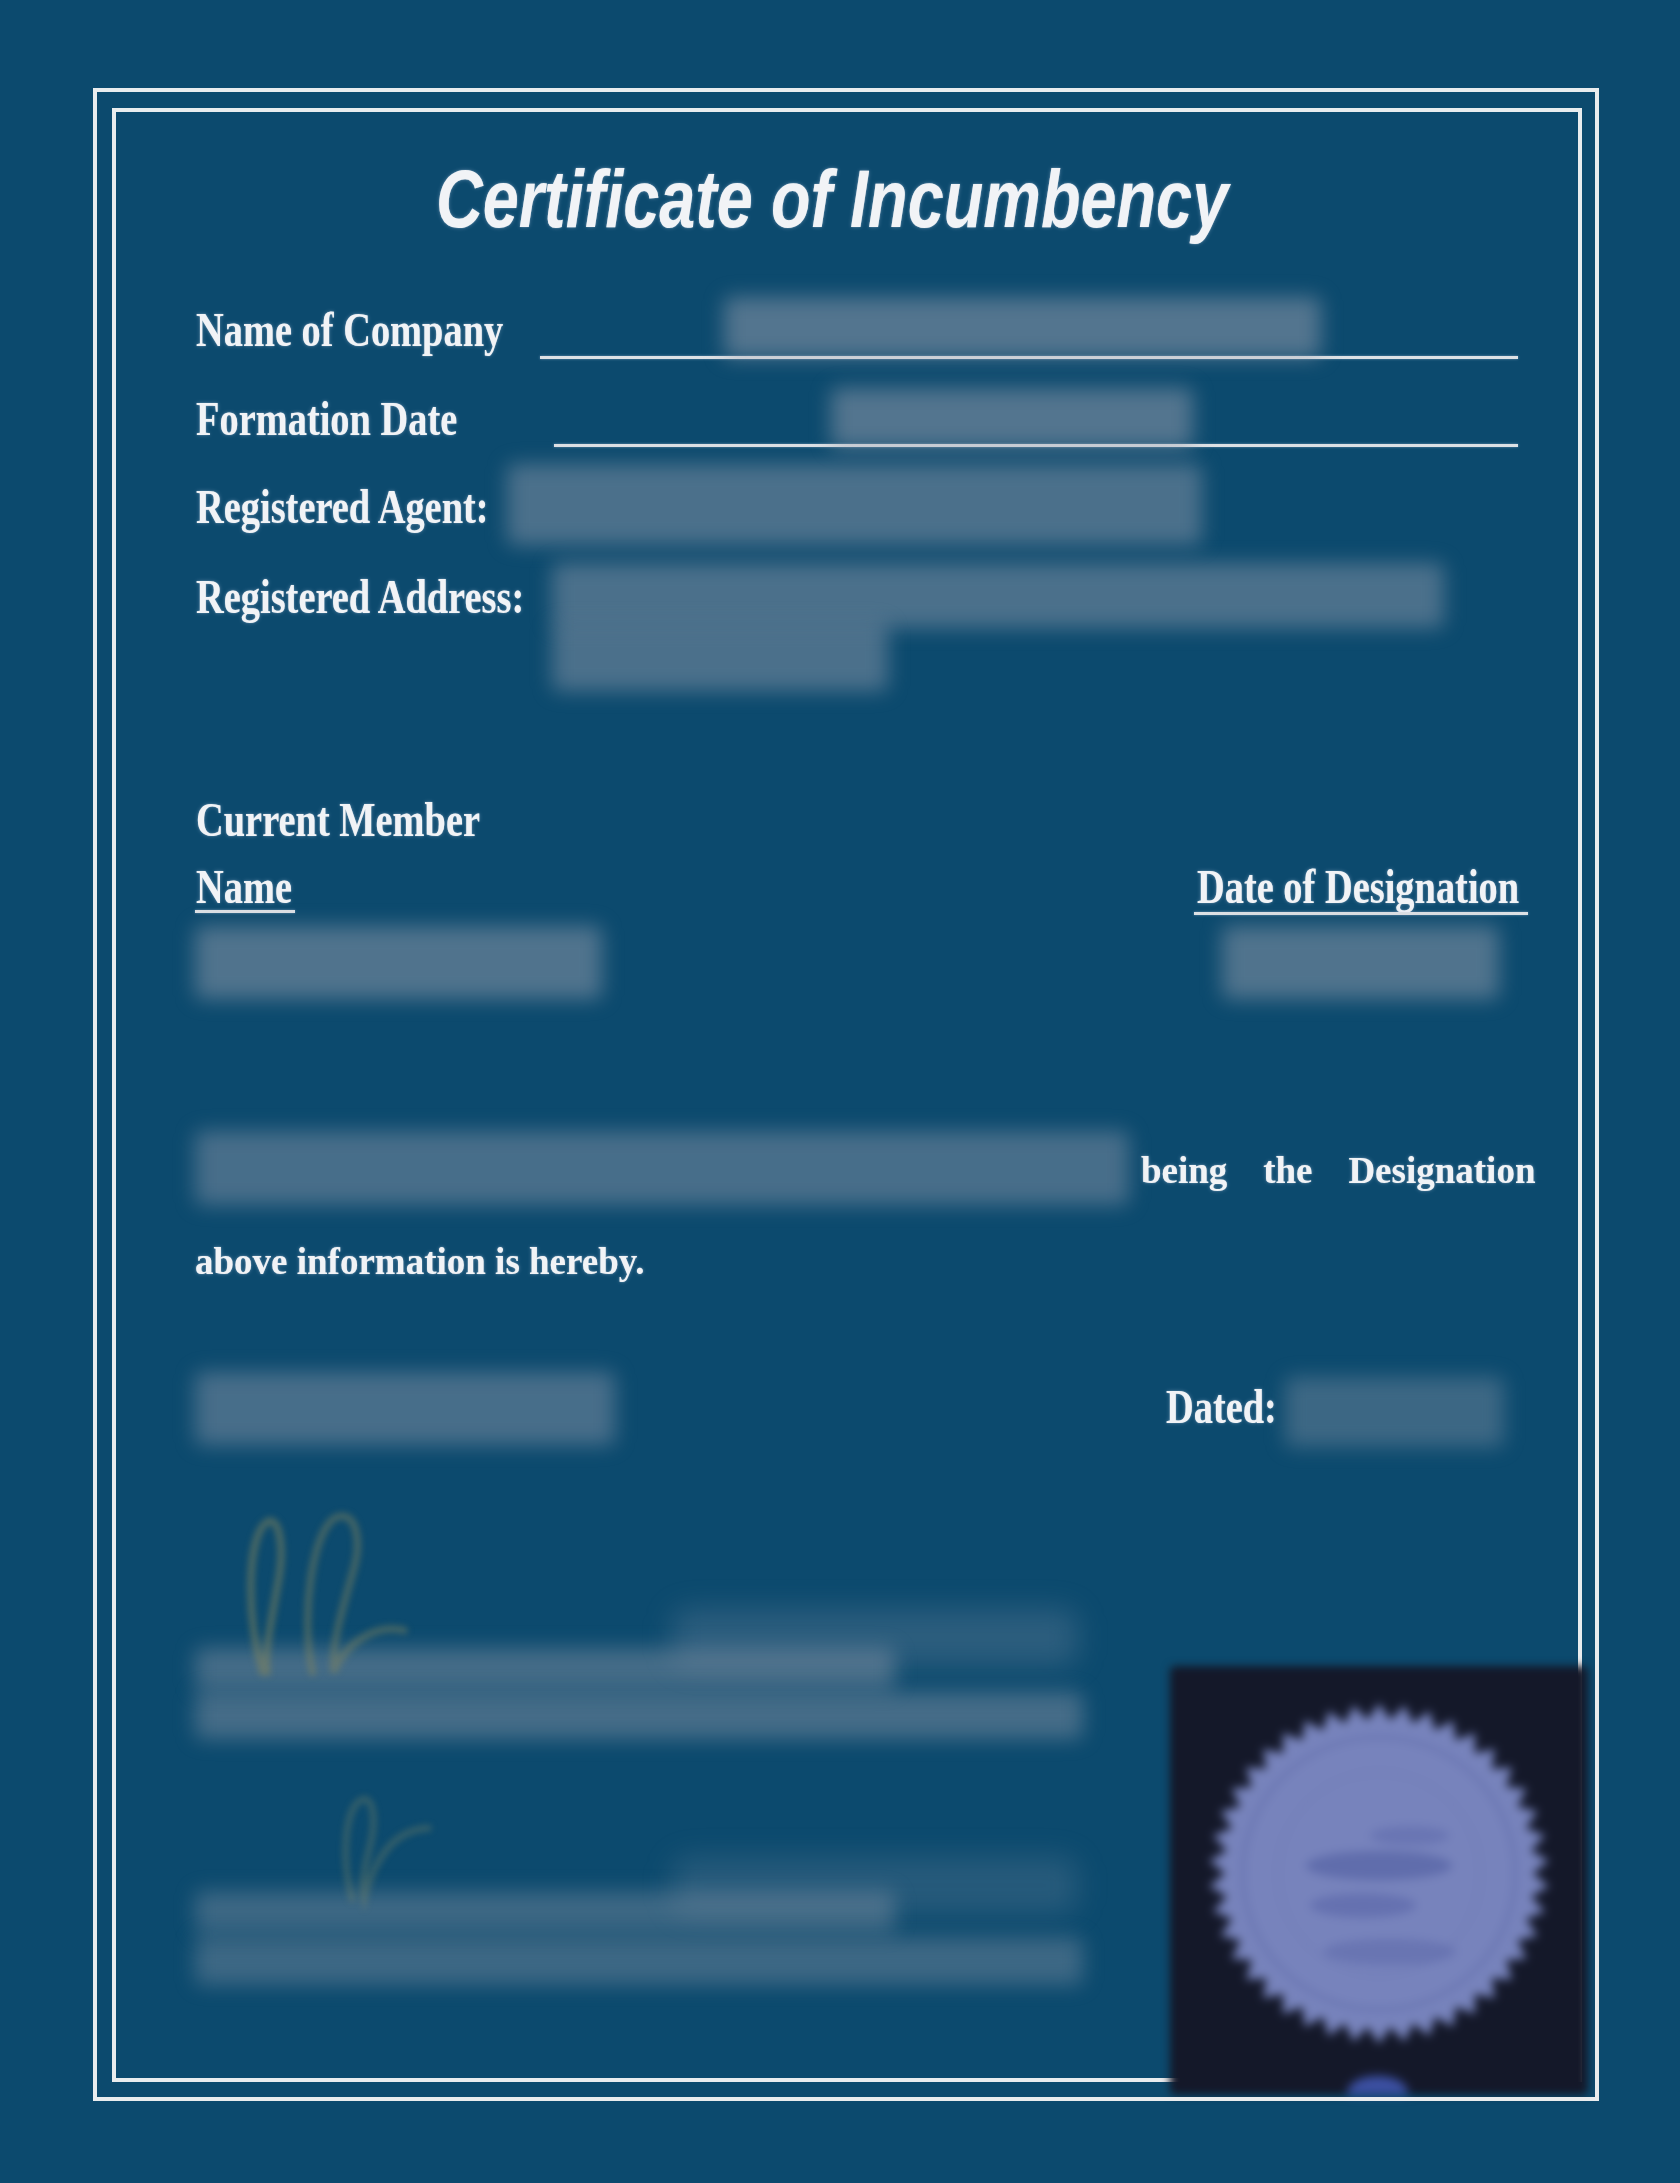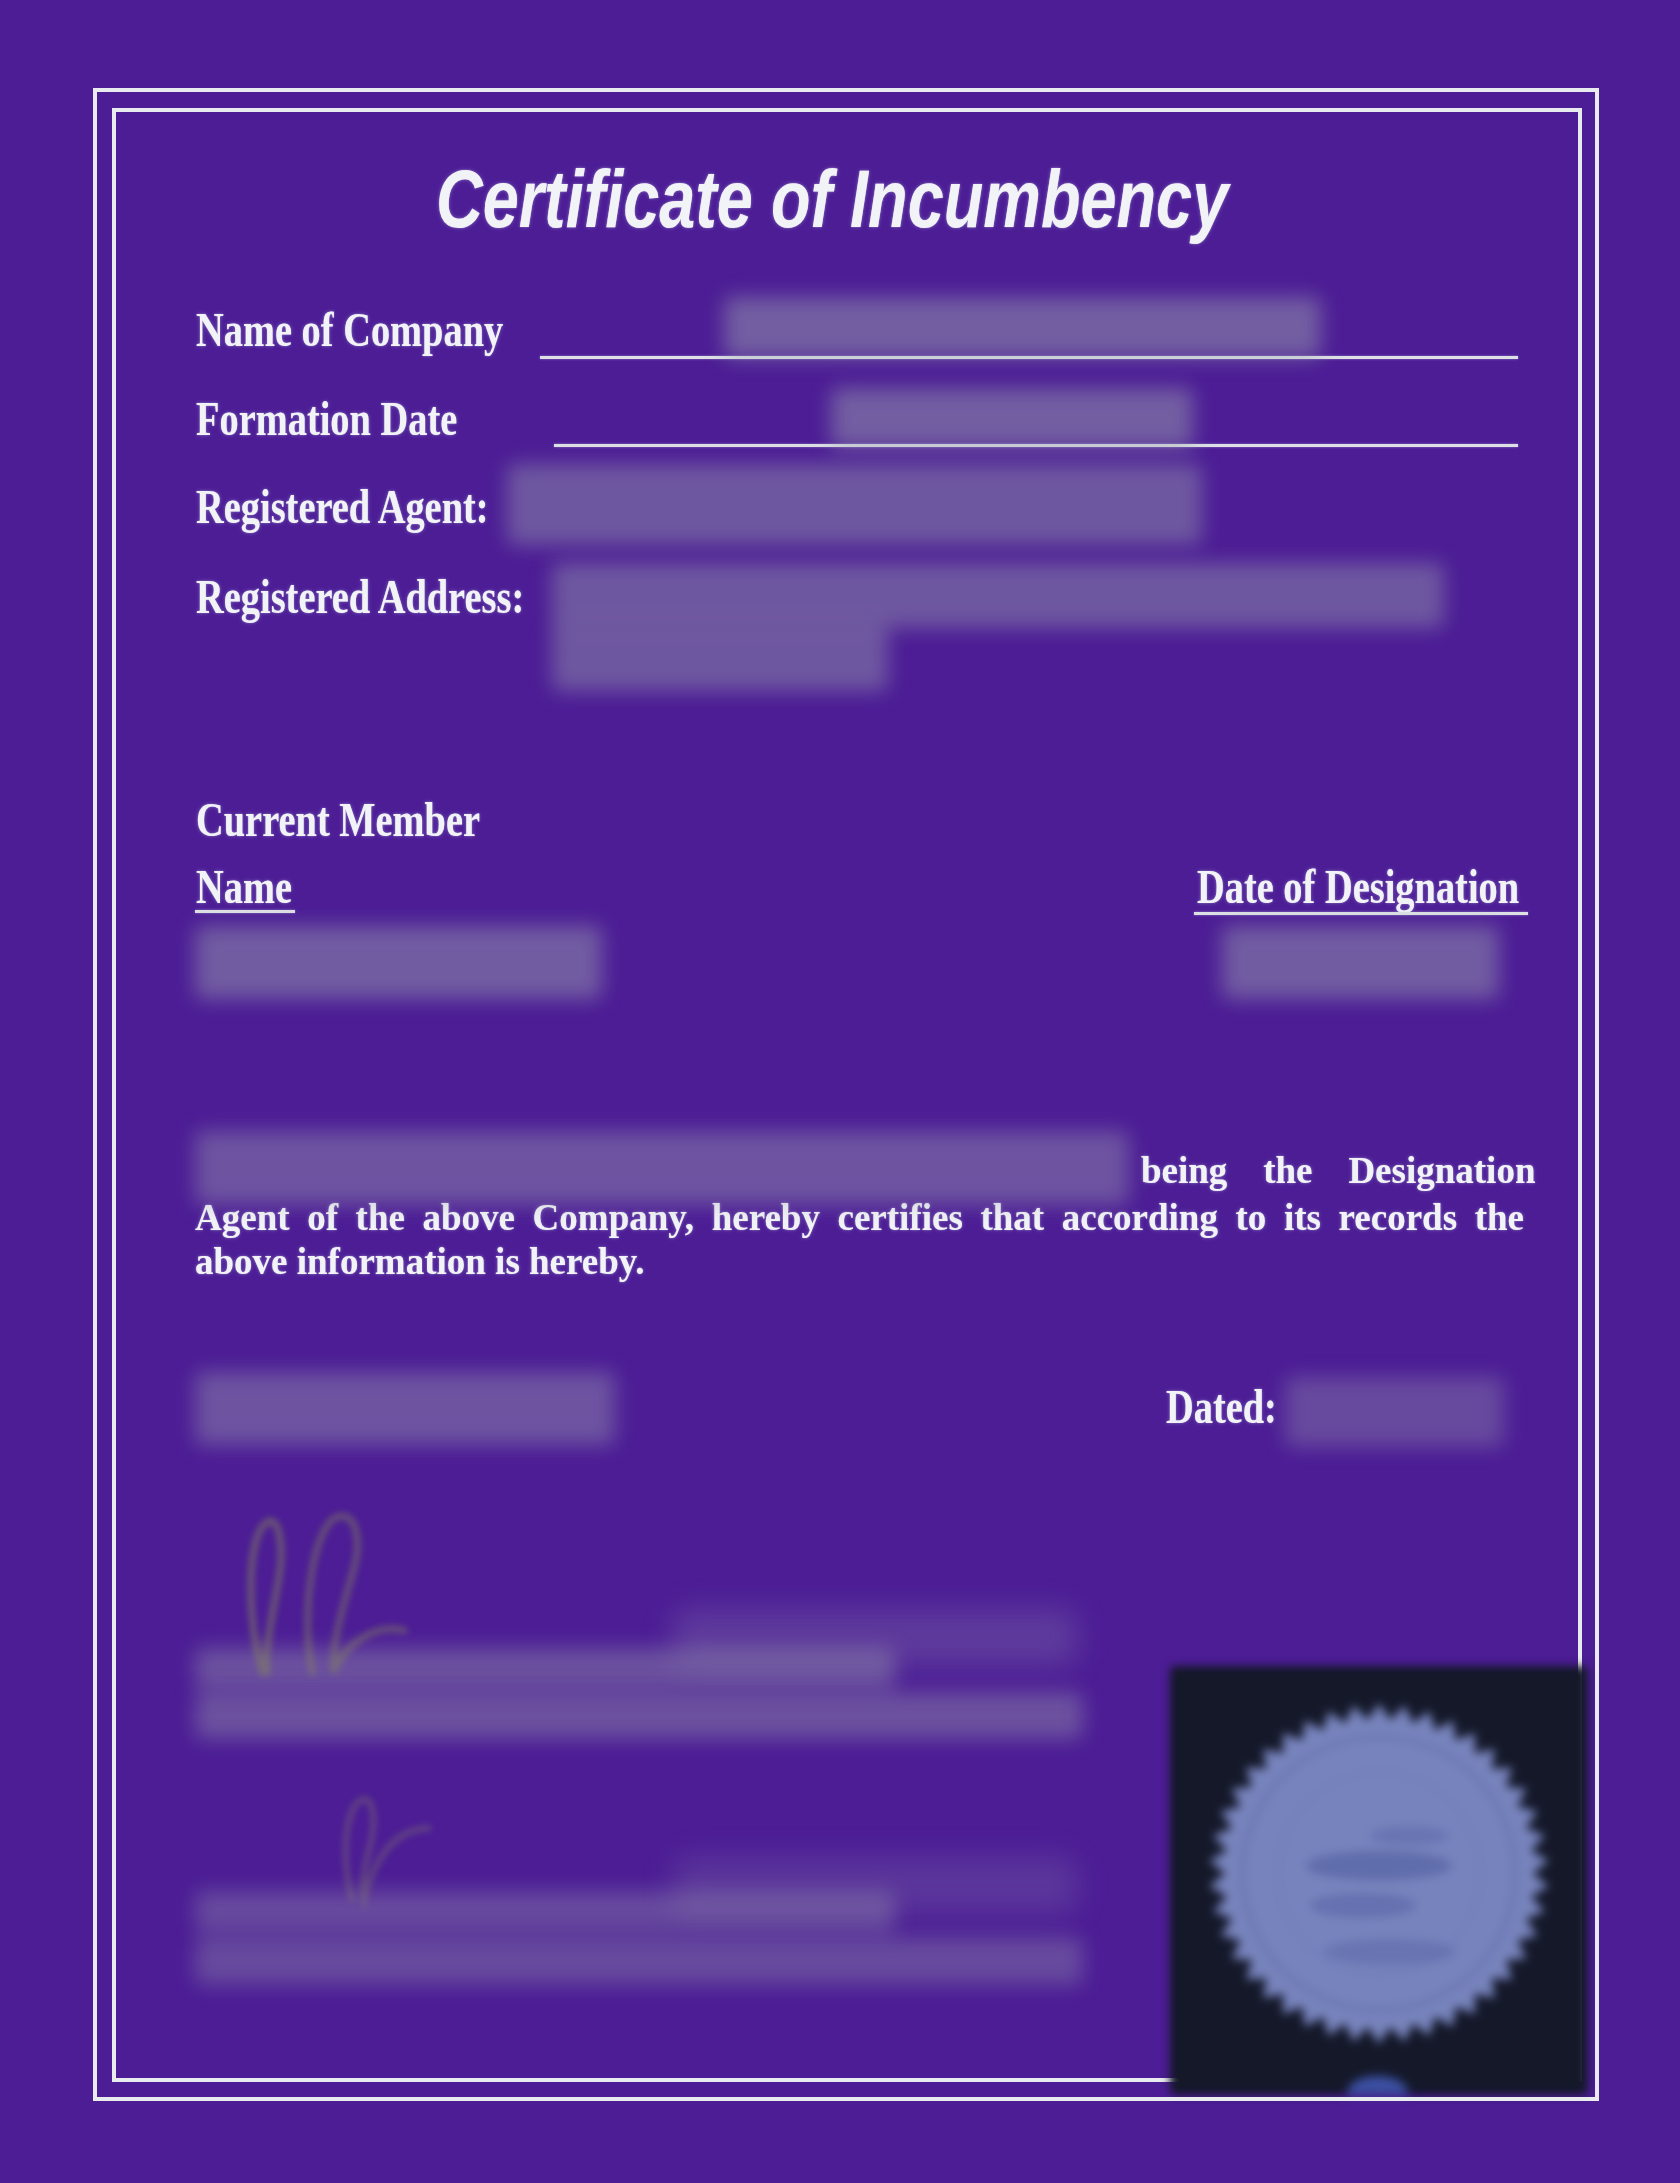--- a/index.html
+++ b/index.html
@@ -1,19 +1,19 @@
 <!DOCTYPE html>
 <html style="font-size:10.6px"><head>
 <meta charset="utf-8">
 <style>
   html,body{margin:0;padding:0;background:#070a14;}
   #page{
     position:relative;
     width:1681px;height:2183px;
-    background:#4c1d95;
+    background:#0c4a6e;
     overflow:hidden;
     font-family:"Liberation Serif", serif;
   }
   .frame{position:absolute;border:4px solid #e9ecee;}
   #frame-outer{left:93px;top:88px;width:1498px;height:2005px;z-index:6;}
   #frame-inner{left:112px;top:108px;width:1462px;height:1966px;z-index:1;}
 
   .txt{
     position:absolute;
     color:#f1f3f6;
@@ -76,21 +76,20 @@
   <div class="txt lbl" style="left:196px;top:863px;">Name</div>
   <div class="txt lbl" style="left:1197px;top:863px;">Date of Designation</div>
   <div class="rule" style="left:195px;top:910px;width:100px;"></div>
   <div class="rule" style="left:1194px;top:912px;width:334px;"></div>
 
   <div class="redact" style="left:195px;top:926px;width:407px;height:73px;background:rgba(154,160,176,.48);"></div>
   <div class="redact" style="left:1222px;top:926px;width:277px;height:73px;background:rgba(154,160,176,.48);"></div>
 
   <div class="redact" style="left:195px;top:1131px;width:934px;height:74px;background:rgba(154,160,176,.42);"></div>
   <div class="txt para" style="left:1141px;top:1152px;word-spacing:26.6px;">being the Designation</div>
-  <div class="txt para" style="left:195px;top:1199px;width:1329px;white-space:normal;text-align:justify;text-align-last:justify;">Agent of the above Company, hereby certifies that according to its records the</div>
   <div class="txt para" style="left:195px;top:1243px;">above information is hereby.</div>
 
   <div class="redact" style="left:195px;top:1372px;width:420px;height:73px;background:rgba(154,160,176,.42);"></div>
   <div class="txt lbl" style="left:1166px;top:1383px;">Dated:</div>
   <div class="redact" style="left:1285px;top:1377px;width:219px;height:70px;background:rgba(154,160,176,.34);"></div>
 
   <svg id="sig1" style="left:226px;top:1496px;" width="226" height="193" viewBox="0 0 340 290">
     <path d="M55 265 C 30 180, 32 70, 58 42 C 78 22, 88 70, 80 120 C 68 190, 58 230, 62 265" fill="none" stroke="#85865a" stroke-width="11" stroke-linecap="round" opacity=".5"></path>
     <path d="M130 265 C 112 180, 130 50, 165 32 C 195 20, 205 65, 192 110 C 175 170, 158 225, 162 265 C 180 220, 225 192, 268 202" fill="none" stroke="#85865a" stroke-width="11" stroke-linecap="round" opacity=".45"></path>
   </svg>

